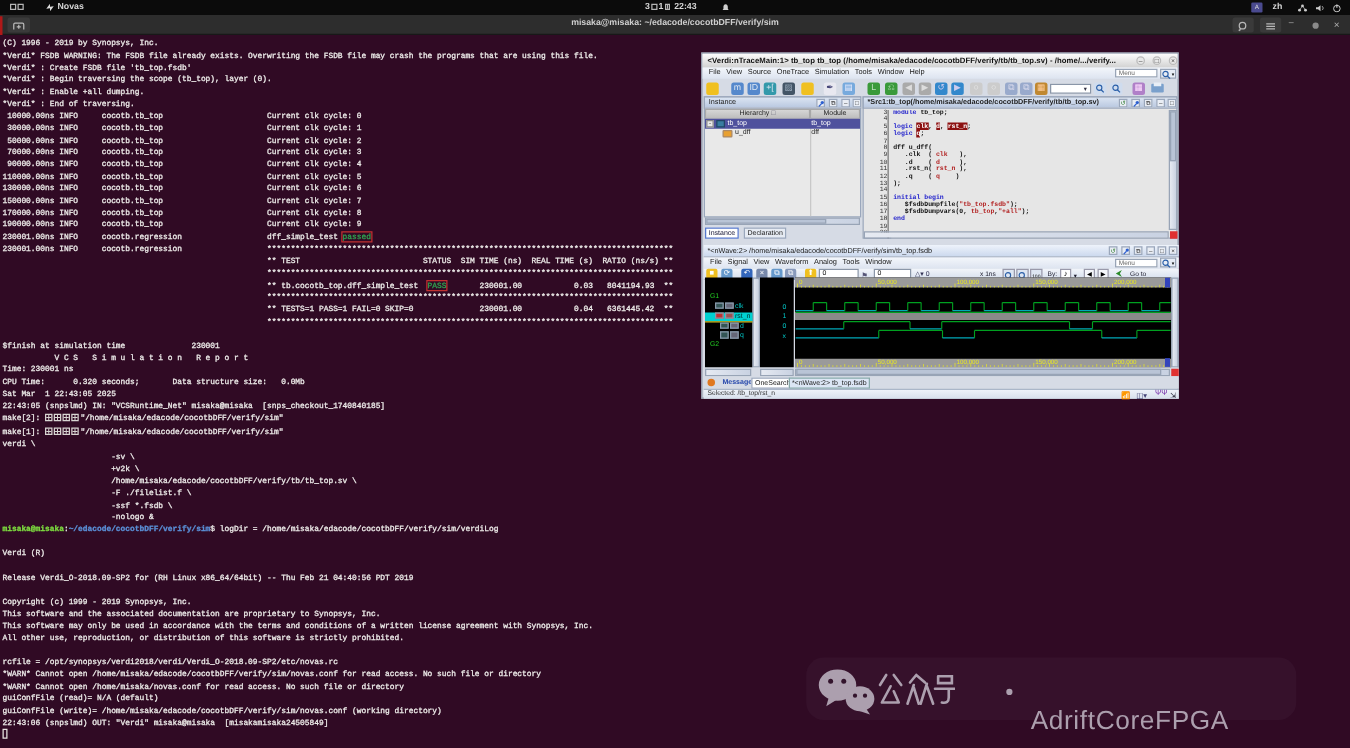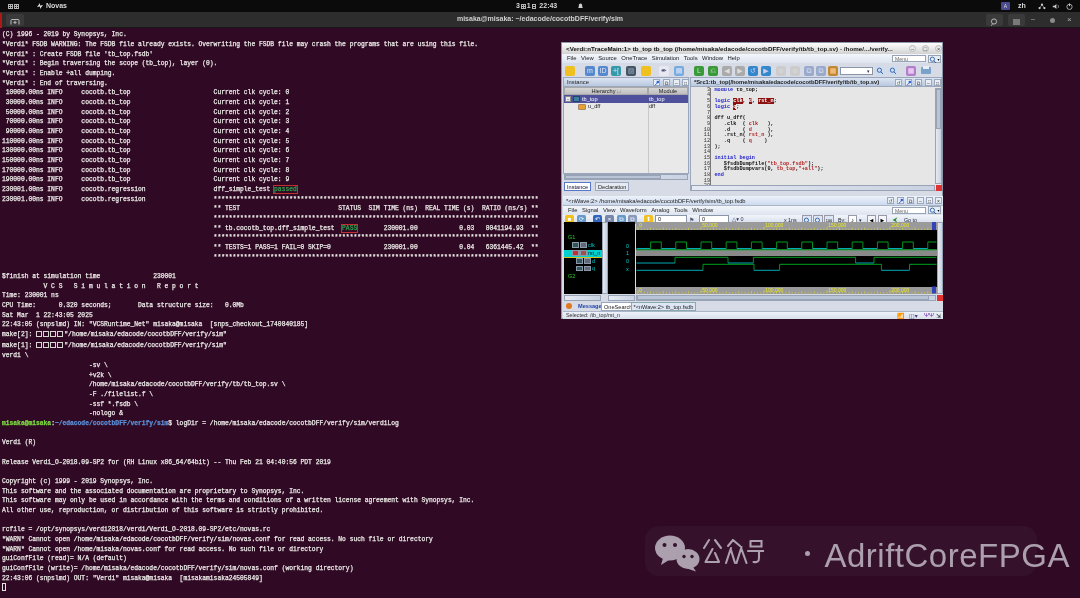--- a/index.html
+++ b/index.html
@@ -455,12 +455,12 @@
     <circle cx="31" cy="21.5" r="1.7" fill="#33142c"></circle>
     <circle cx="39" cy="21.5" r="1.7" fill="#33142c"></circle>
   </svg>
 <svg style="position:absolute;left:702px;top:538px" width="62" height="30" viewBox="0 0 62 30" fill="none" stroke="#ac9fae" stroke-width="2.1" stroke-linecap="round">
     <path d="M7 2 L2 10 M13 2 L19 10"></path>
     <path d="M10.5 11 L3.5 24 L17 24 L13 15" stroke-linejoin="round"></path>
     <path d="M31 2 L26 8 M31 2 L38 8 M29 10 L24 25 M29 12 L33 25 M39.5 9 L34.5 25 M39.5 11 L44.5 25"></path>
     <path d="M48.5 3 H59.5 V8.5 H48.5 V3 M46 13 H61.5 M57 13 V20 Q57 25 51.5 24"></path>
   </svg>
 <div style="position:absolute;left:805px;top:550.5px;width:5px;height:5px;border-radius:50%;background:#ac9fae"></div>
-<div id="wmtxt" style="left:824.5px;font-size:33px;top:537px">AdriftCoreFPGA</div>
+<div id="wmtxt" style="left:824.5px;font-size:21px;top:565px">AdriftCoreFPGA</div>
 </body></html>

